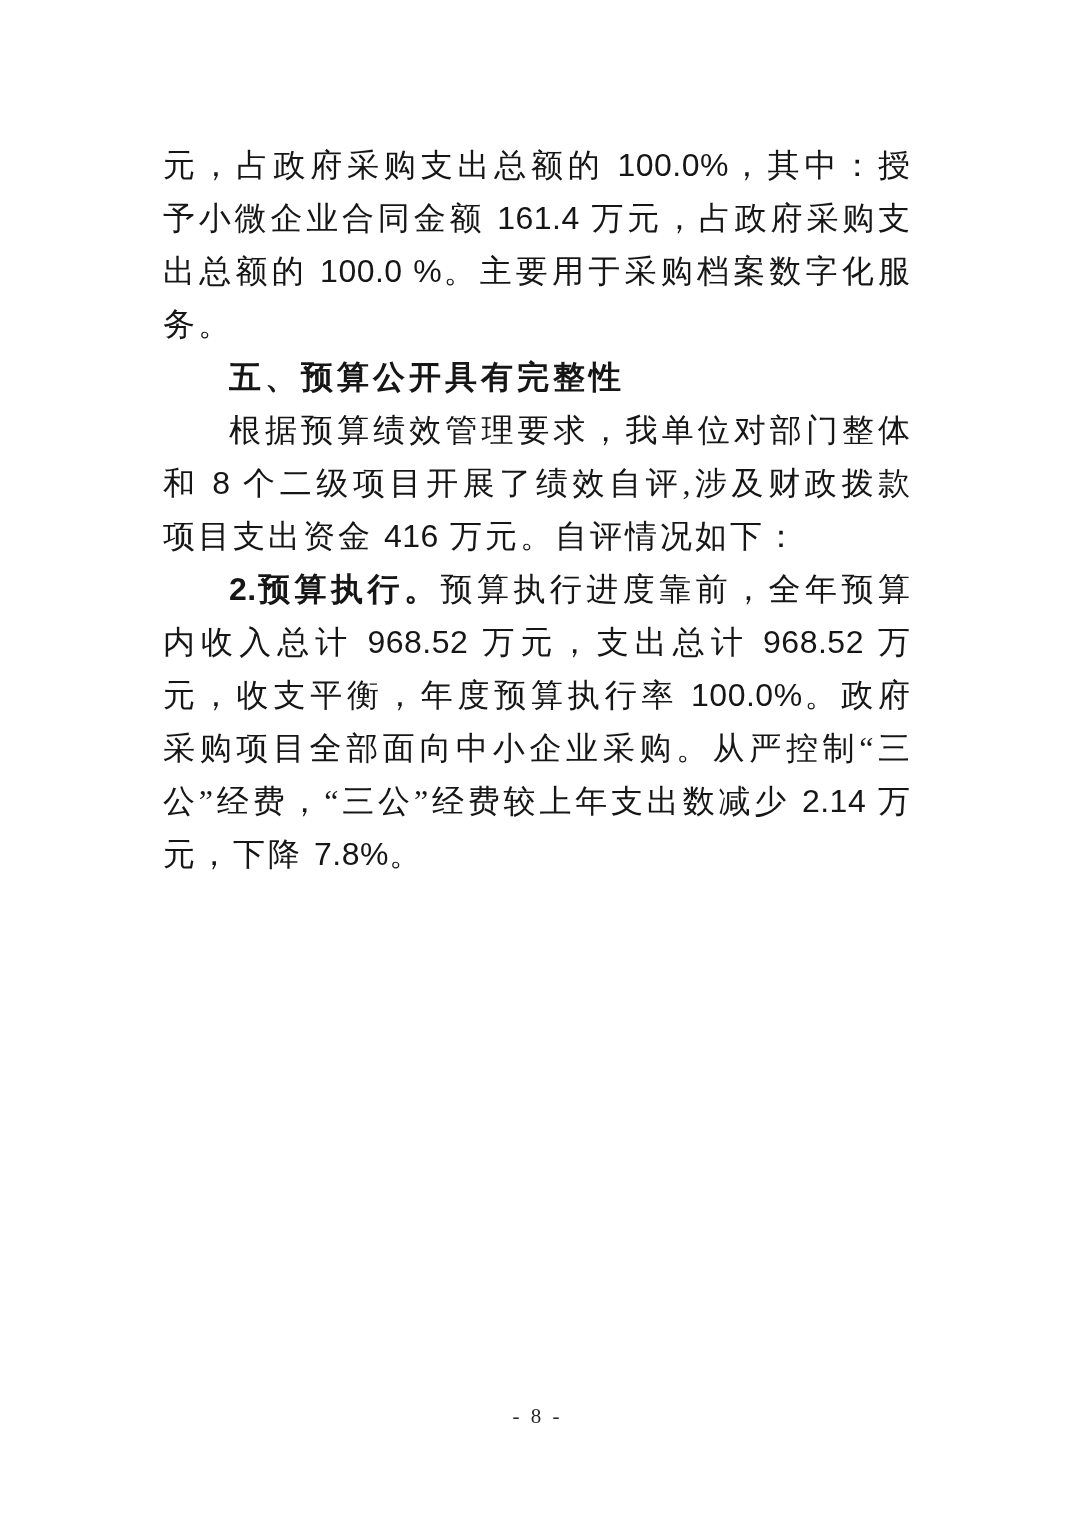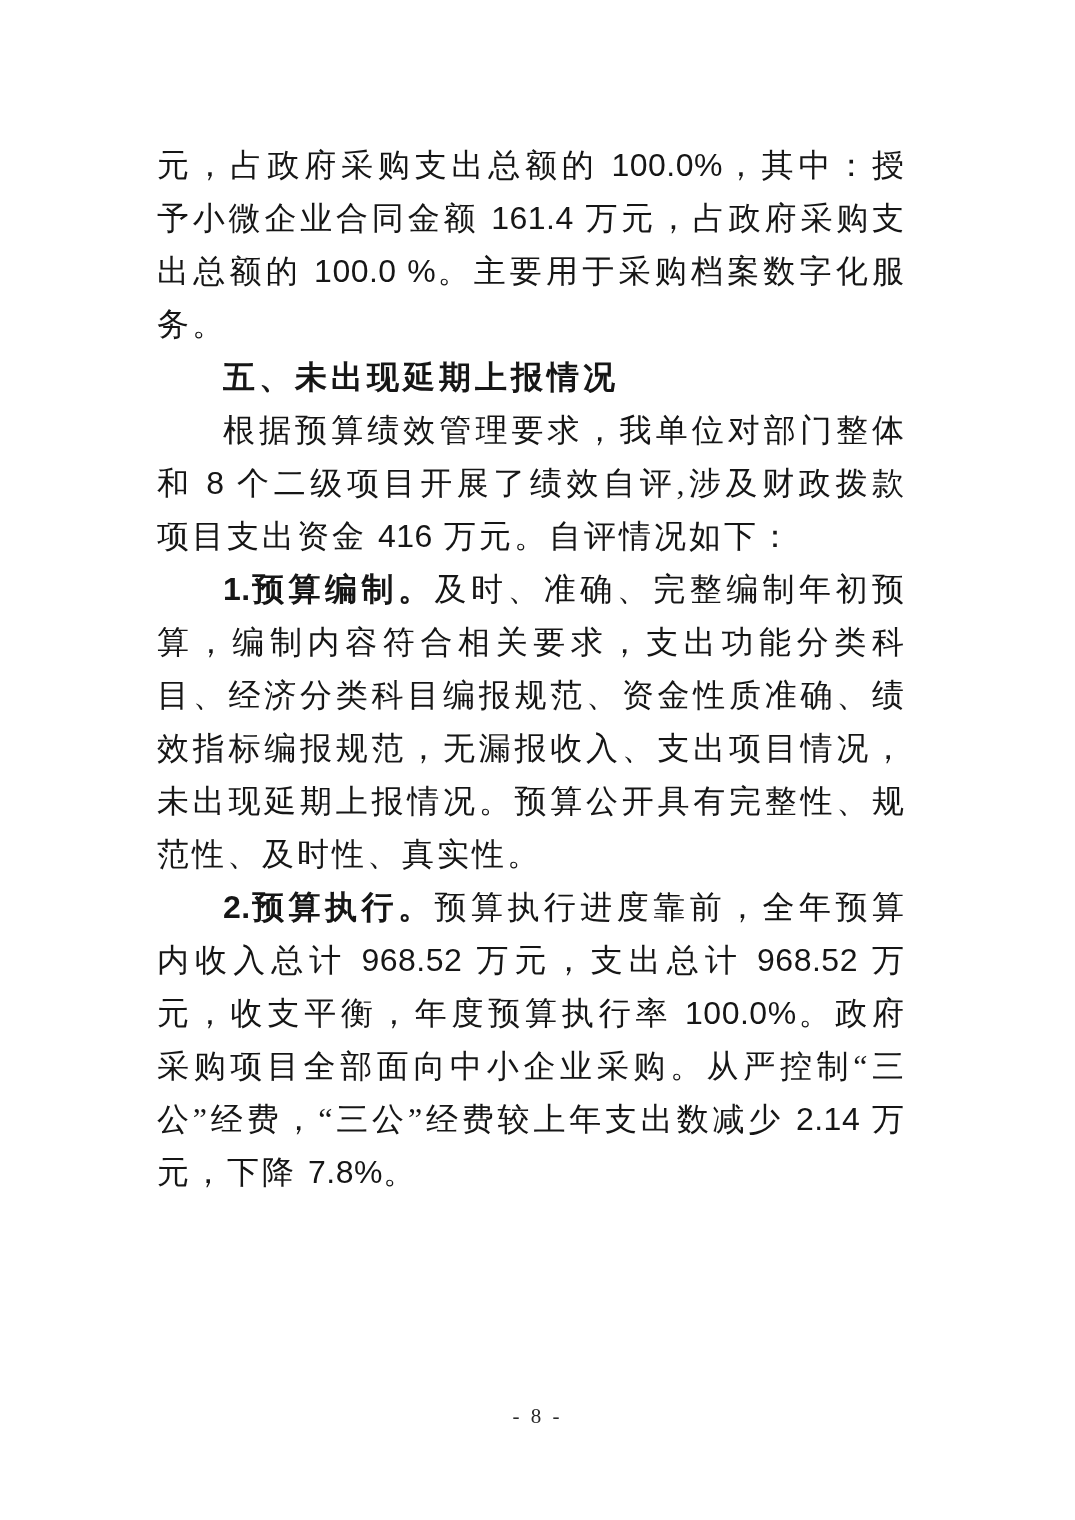--- a/index.html
+++ b/index.html
@@ -11,21 +11,21 @@
     position: relative;
     width: 1075px;
     height: 1520px;
     background: #ffffff;
     overflow: hidden;
     font-family: "Liberation Serif", "DejaVu Serif", serif;
     color: #161616;
   }
   .page-content {
     position: absolute;
-    left: 157px;
+    left: 163px;
     top: 139px;
     width: 750px;
     font-size: 32px;
     line-height: 53px;
     text-align: justify;
     letter-spacing: 3px;
   }
   .page-content p {
     margin: 0;
     padding: 0;
@@ -59,19 +59,18 @@
     letter-spacing: 3px;
     color: #2a2a2a;
   }
 </style>
 </head>
 <body>
 
 <div class="page">
   <div class="page-content">
       <p class=""><span>元，占政府采购支出总额的 <span class="num">100.0%</span>，其中：授予小微企业合同金额 <span class="num">161.4</span> 万元，占政府采购支出总额的 <span class="num">100.0 %</span>。主要用于采购档案数字化服务。</span></p>
-      <p class="heading1 indent"><span>五、未出现延期上报情况</span></p>
+      <p class="heading1 indent"><span>五、预算公开具有完整性</span></p>
       <p class="indent"><span>根据预算绩效管理要求，我单位对部门整体和 <span class="num">8</span> 个二级项目开展了绩效自评,涉及财政拨款项目支出资金 <span class="num">416</span> 万元。自评情况如下：</span></p>
-      <p class="indent"><span class="lead"><span class="num">1.</span>预算编制。</span><span>及时、准确、完整编制年初预算，编制内容符合相关要求，支出功能分类科目、经济分类科目编报规范、资金性质准确、绩效指标编报规范，无漏报收入、支出项目情况，未出现延期上报情况。预算公开具有完整性、规范性、及时性、真实性。</span></p>
       <p class="indent"><span class="lead"><span class="num">2.</span>预算执行。</span><span>预算执行进度靠前，全年预算内收入总计 <span class="num">968.52</span> 万元，支出总计 <span class="num">968.52</span> 万元，收支平衡，年度预算执行率 <span class="num">100.0%</span>。政府采购项目全部面向中小企业采购。从严控制“三公”经费，“三公”经费较上年支出数减少 <span class="num">2.14</span> 万元，下降 <span class="num">7.8%</span>。</span></p>
     </div>
   <div class="page-footer">- 8 -</div>
 </div>
 
 </body></html>

